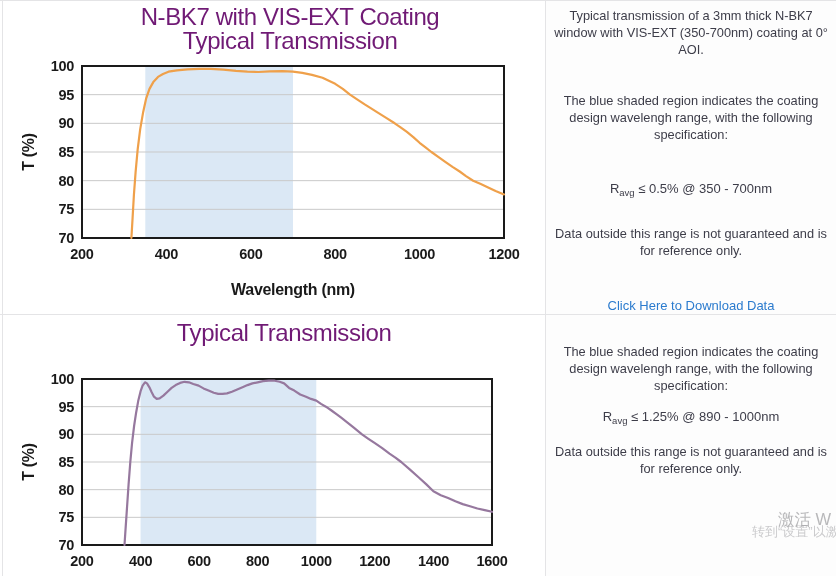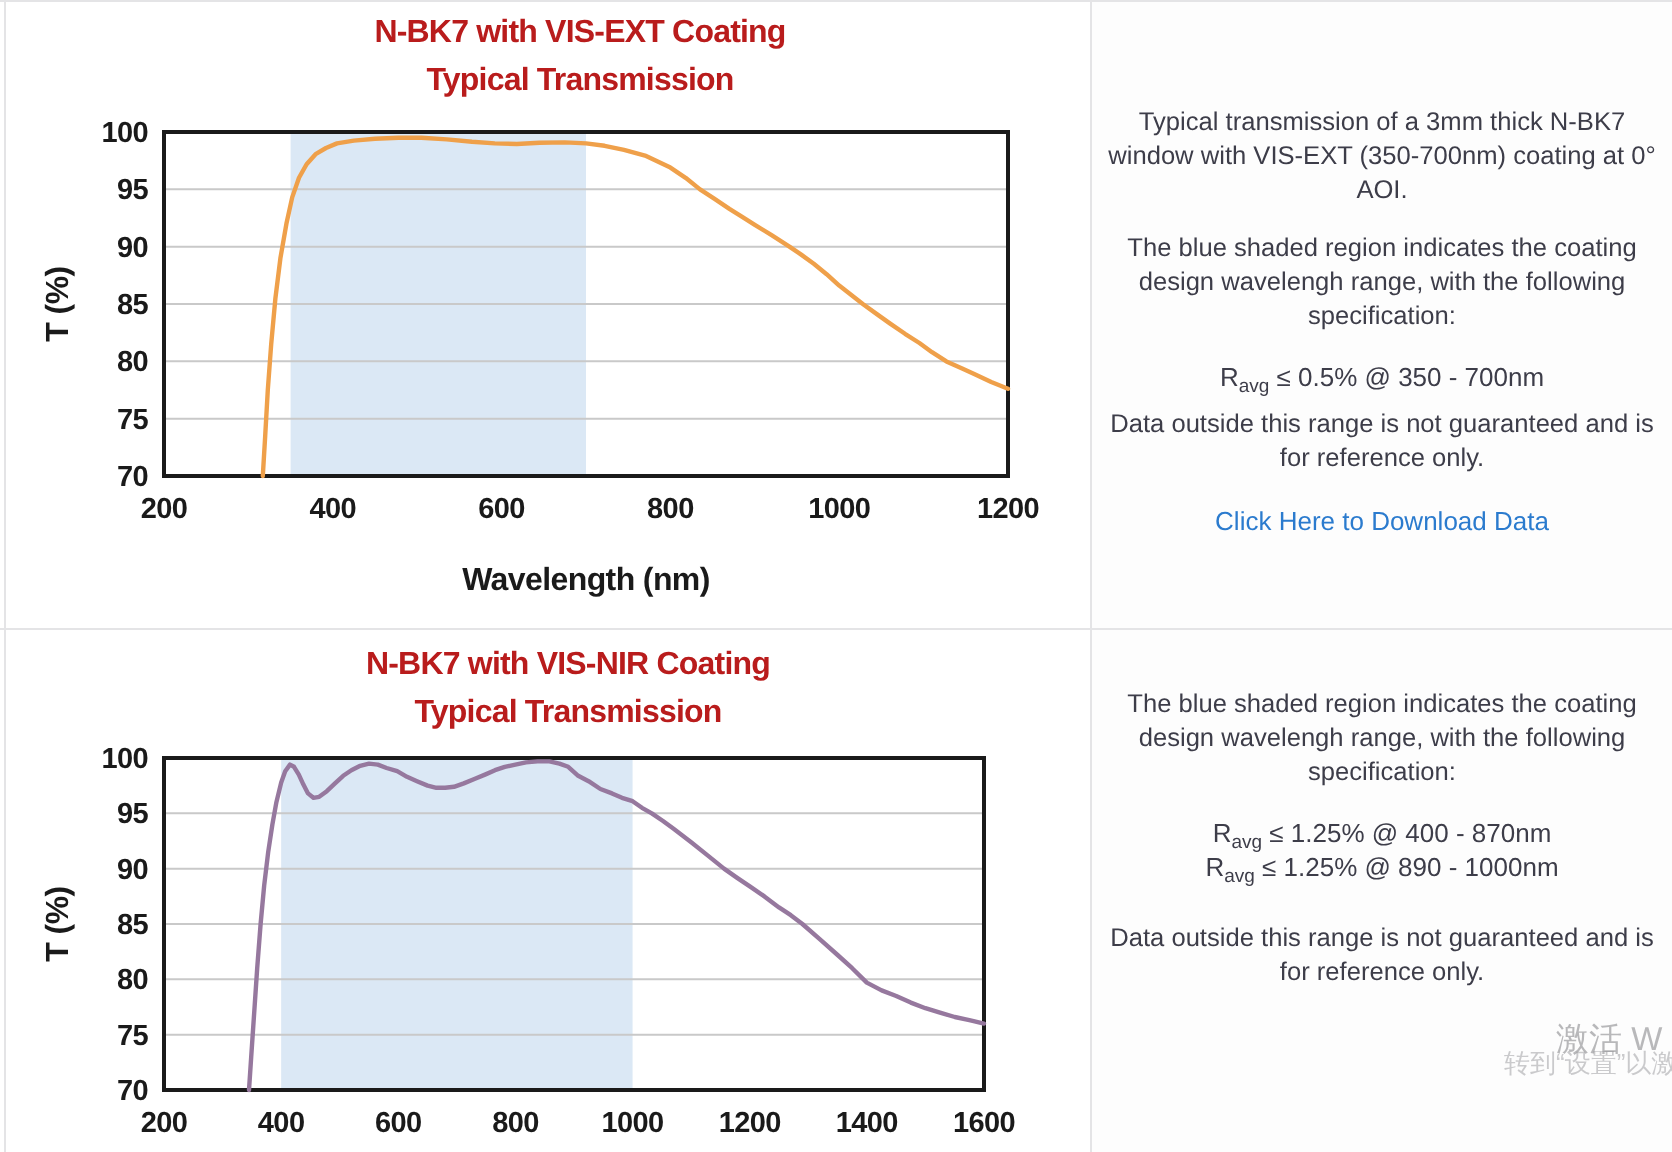--- a/index.html
+++ b/index.html
@@ -8,31 +8,31 @@
     background:#ffffff;font-family:"Liberation Sans","DejaVu Sans",sans-serif;
   }
   .hline,.vline{position:absolute;background:#e4e4e6;}
   
   .cell{position:absolute;box-sizing:border-box;}
   .chart-cell{left:3px;width:542px;background:#ffffff;}
   .info-cell{left:546px;width:290px;background:#fdfdfd;display:flex;flex-direction:column;
              align-items:center;text-align:center;color:#3d3d49;font-size:12.8px;line-height:1.33;}
   #chart-cell-0{top:1px;height:313px;}
   #chart-cell-1{top:315px;height:330px;}
-  #info-cell-0{top:1px;height:313px;justify-content:center;padding:12px 8px;}
+  #info-cell-0{top:1px;height:313px;justify-content:space-between;padding:0 8px;}
   #info-cell-1{top:315px;height:330px;justify-content:flex-start;padding:22px 8px 0 8px;}
   .info-cell p{margin:6px 0;width:278px;}
   .specs{margin:8px 0 0 0;}
   .spec-line{height:17px;font-size:13px;}
   .spec-line sub{font-size:9.5px;vertical-align:-3px;letter-spacing:0;}
   .gap-before{margin-top:18px !important;}
   a.dl-link{color:#2b7bce;text-decoration:none;font-size:13px;margin-top:9px;display:block;cursor:pointer;}
   
-  .chart-title{position:absolute;left:79px;text-align:center;font-weight:bold;color:#b91c1c;
-               font-size:16px;line-height:24px;letter-spacing:-0.4px;}
+  .chart-title{position:absolute;left:79px;text-align:center;font-weight:normal;color:#701a75;
+               font-size:24px;line-height:24px;letter-spacing:-0.4px;}
   #title-0{top:5px;width:422px;}
   #title-1{top:321px;width:410px;}
   
   svg.plot{position:absolute;left:0;overflow:visible;}
   #svg-0{top:1px;}
   #svg-1{top:315px;}
   svg text{font-family:"Liberation Sans","DejaVu Sans",sans-serif;font-weight:bold;
            fill:#1a1a1a;letter-spacing:-0.3px;}
   
   .watermark{position:absolute;pointer-events:none;white-space:nowrap;z-index:6;}
@@ -83,21 +83,20 @@
   <p>The blue shaded region indicates the coating design wavelengh range, with the following specification:</p>
   <div class="specs">
       <div class="spec-line"><span>R</span><sub>avg</sub><span> ≤ 0.5% @ 350 - 700nm</span></div>
     </div>
   <p>Data outside this range is not guaranteed and is for reference only.</p>
   <a class="dl-link">Click Here to Download Data</a>
 </div>
 
 <div class="cell chart-cell" id="chart-cell-1"></div>
 <div class="chart-title" id="title-1">
-  <div>N-BK7 with VIS-NIR Coating</div>
   <div>Typical Transmission</div>
 </div>
 <svg class="plot" id="svg-1" width="545" height="330">
     <rect x="140.57142857142856" y="64" width="175.71428571428572" height="166" fill="#dbe8f5"></rect>
     <line x1="82" y1="202.33333333333334" x2="492" y2="202.33333333333334" stroke="#c9c9c9" stroke-width="1"></line>
     <line x1="82" y1="174.66666666666669" x2="492" y2="174.66666666666669" stroke="#c9c9c9" stroke-width="1"></line>
     <line x1="82" y1="147" x2="492" y2="147" stroke="#c9c9c9" stroke-width="1"></line>
     <line x1="82" y1="119.33333333333334" x2="492" y2="119.33333333333334" stroke="#c9c9c9" stroke-width="1"></line>
     <line x1="82" y1="91.66666666666666" x2="492" y2="91.66666666666666" stroke="#c9c9c9" stroke-width="1"></line>
     <rect x="82" y="64" width="410" height="166" fill="none" stroke="#1a1a1a" stroke-width="2"></rect>
@@ -117,21 +116,20 @@
     <text x="74" y="124.33333333333334" text-anchor="end" font-size="14.5">90</text>
     <text x="74" y="96.66666666666666" text-anchor="end" font-size="14.5">95</text>
     <text x="74" y="69" text-anchor="end" font-size="14.5">100</text>
     <text x="287" y="287" text-anchor="middle" font-size="16">Wavelength (nm)</text>
     <text x="34" y="147" text-anchor="middle" font-size="16" transform="rotate(-90 34 147)">T (%)</text>
   </svg>
 
 <div class="cell info-cell" id="info-cell-1">
   <p>The blue shaded region indicates the coating design wavelengh range, with the following specification:</p>
   <div class="specs">
-      <div class="spec-line"><span>R</span><sub>avg</sub><span> ≤ 1.25% @ 400 - 870nm</span></div>
       <div class="spec-line"><span>R</span><sub>avg</sub><span> ≤ 1.25% @ 890 - 1000nm</span></div>
     </div>
   <p class="gap-before">Data outside this range is not guaranteed and is for reference only.</p>
 
 </div>
 
 <div class="watermark" id="wm-1">激活 W</div>
 <div class="watermark" id="wm-2">转到“设置”以激</div>
 
 </body></html>

